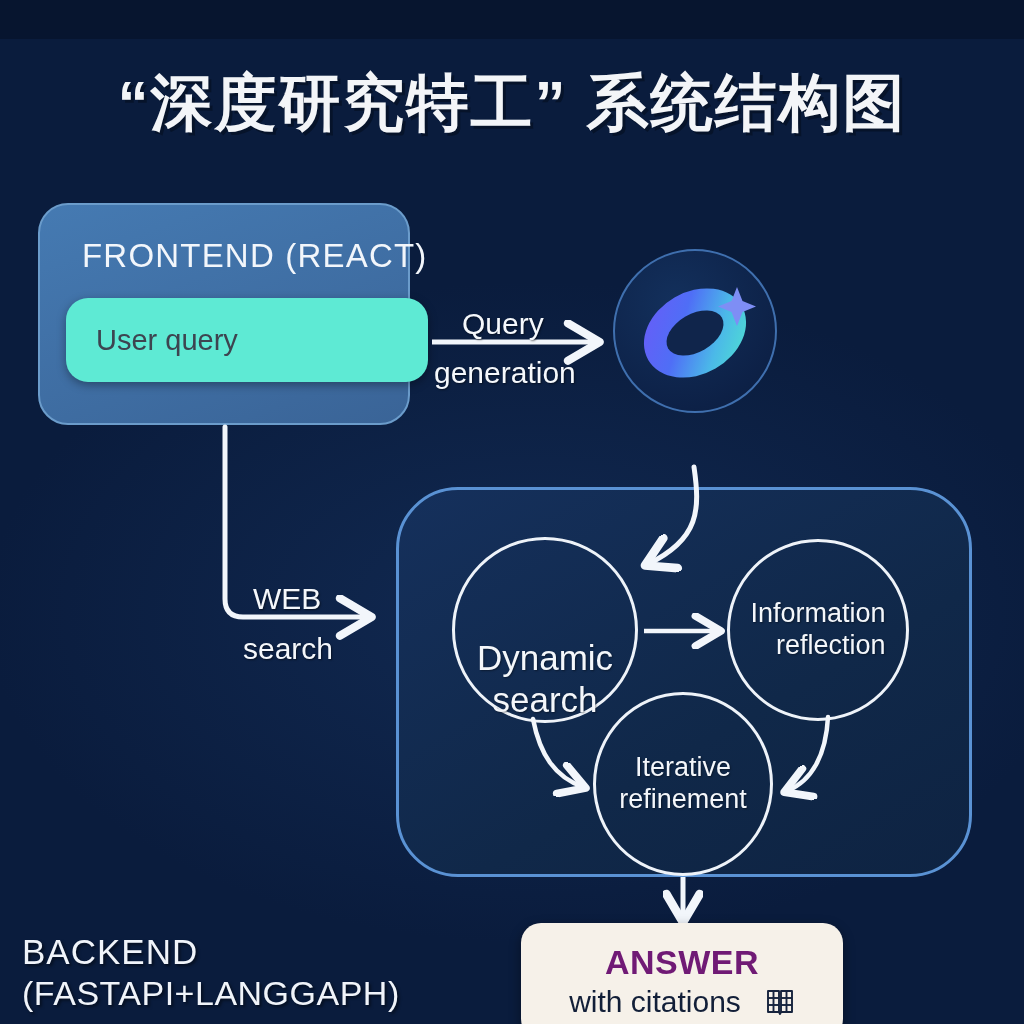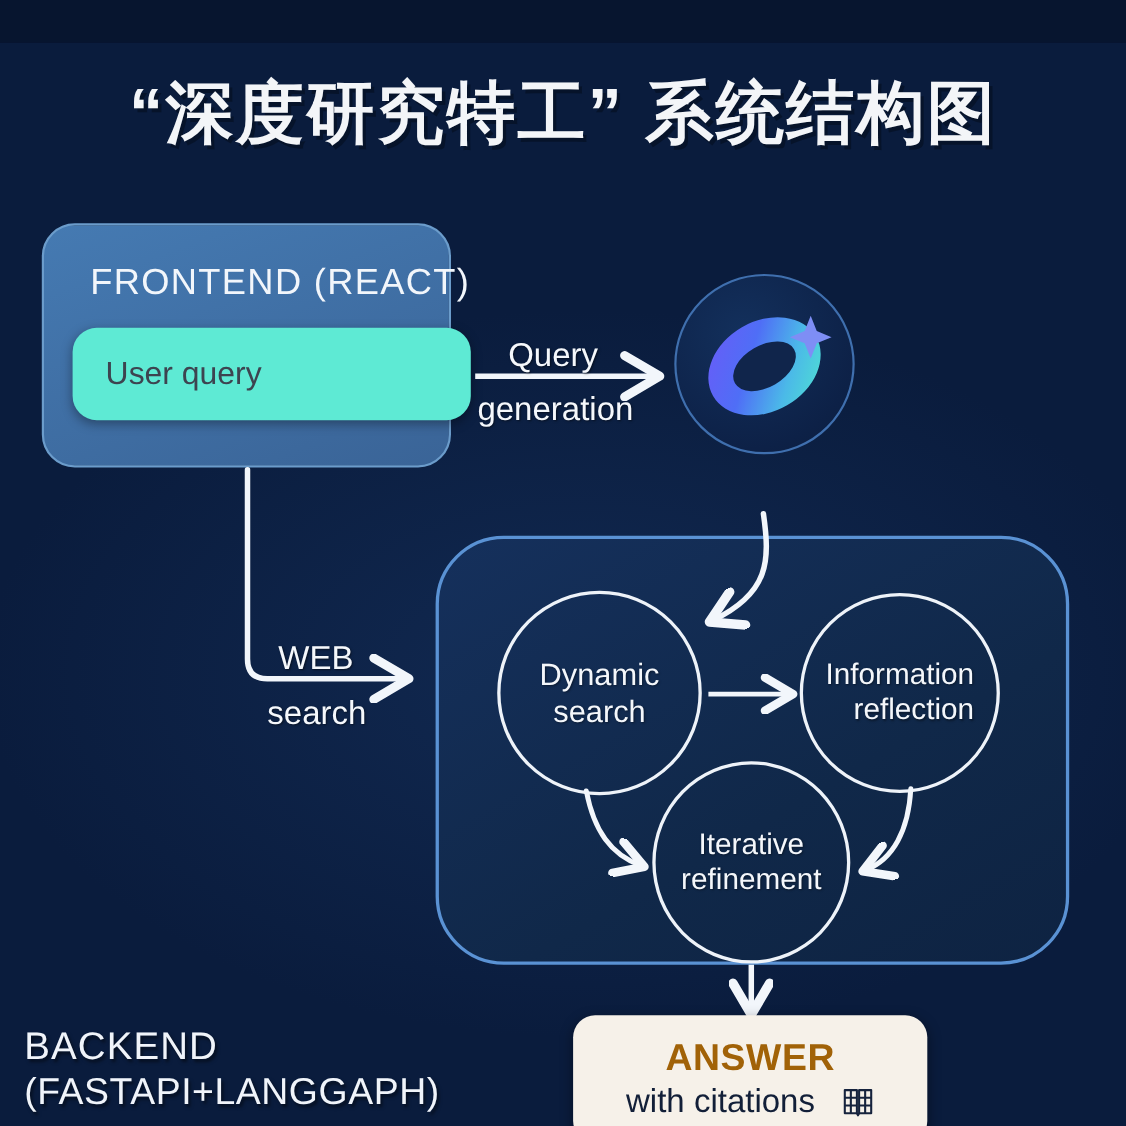--- a/index.html
+++ b/index.html
@@ -107,21 +107,22 @@
     text-align: center;
     color: #f4f7fb;
     line-height: 1.18;
     text-shadow: 1px 1px 2px rgba(0,0,0,0.4);
   }
   #circle-dynamic {
     left: 452px;
     top: 498px;
     width: 186px;
     height: 186px;
-    font-size: 28px;
+    font-size: 35px;
+    align-items: flex-end;
   }
   #circle-information {
     left: 727px;
     top: 500px;
     width: 182px;
     height: 182px;
     font-size: 27px;
     text-align: right;
   }
   #circle-iterative {
@@ -200,21 +201,21 @@
     border-radius: 20px;
     box-shadow: 0 4px 12px rgba(0,0,0,0.4);
     display: flex;
     flex-direction: column;
     align-items: center;
     justify-content: center;
   }
   #answer-title {
     font-size: 34px;
     font-weight: 700;
-    color: #a16207;
+    color: #701a75;
     letter-spacing: 0.5px;
   }
   #answer-sub-row {
     display: flex;
     align-items: center;
     gap: 24px;
     margin-top: 3px;
   }
   #answer-subtitle {
     font-size: 30px;

